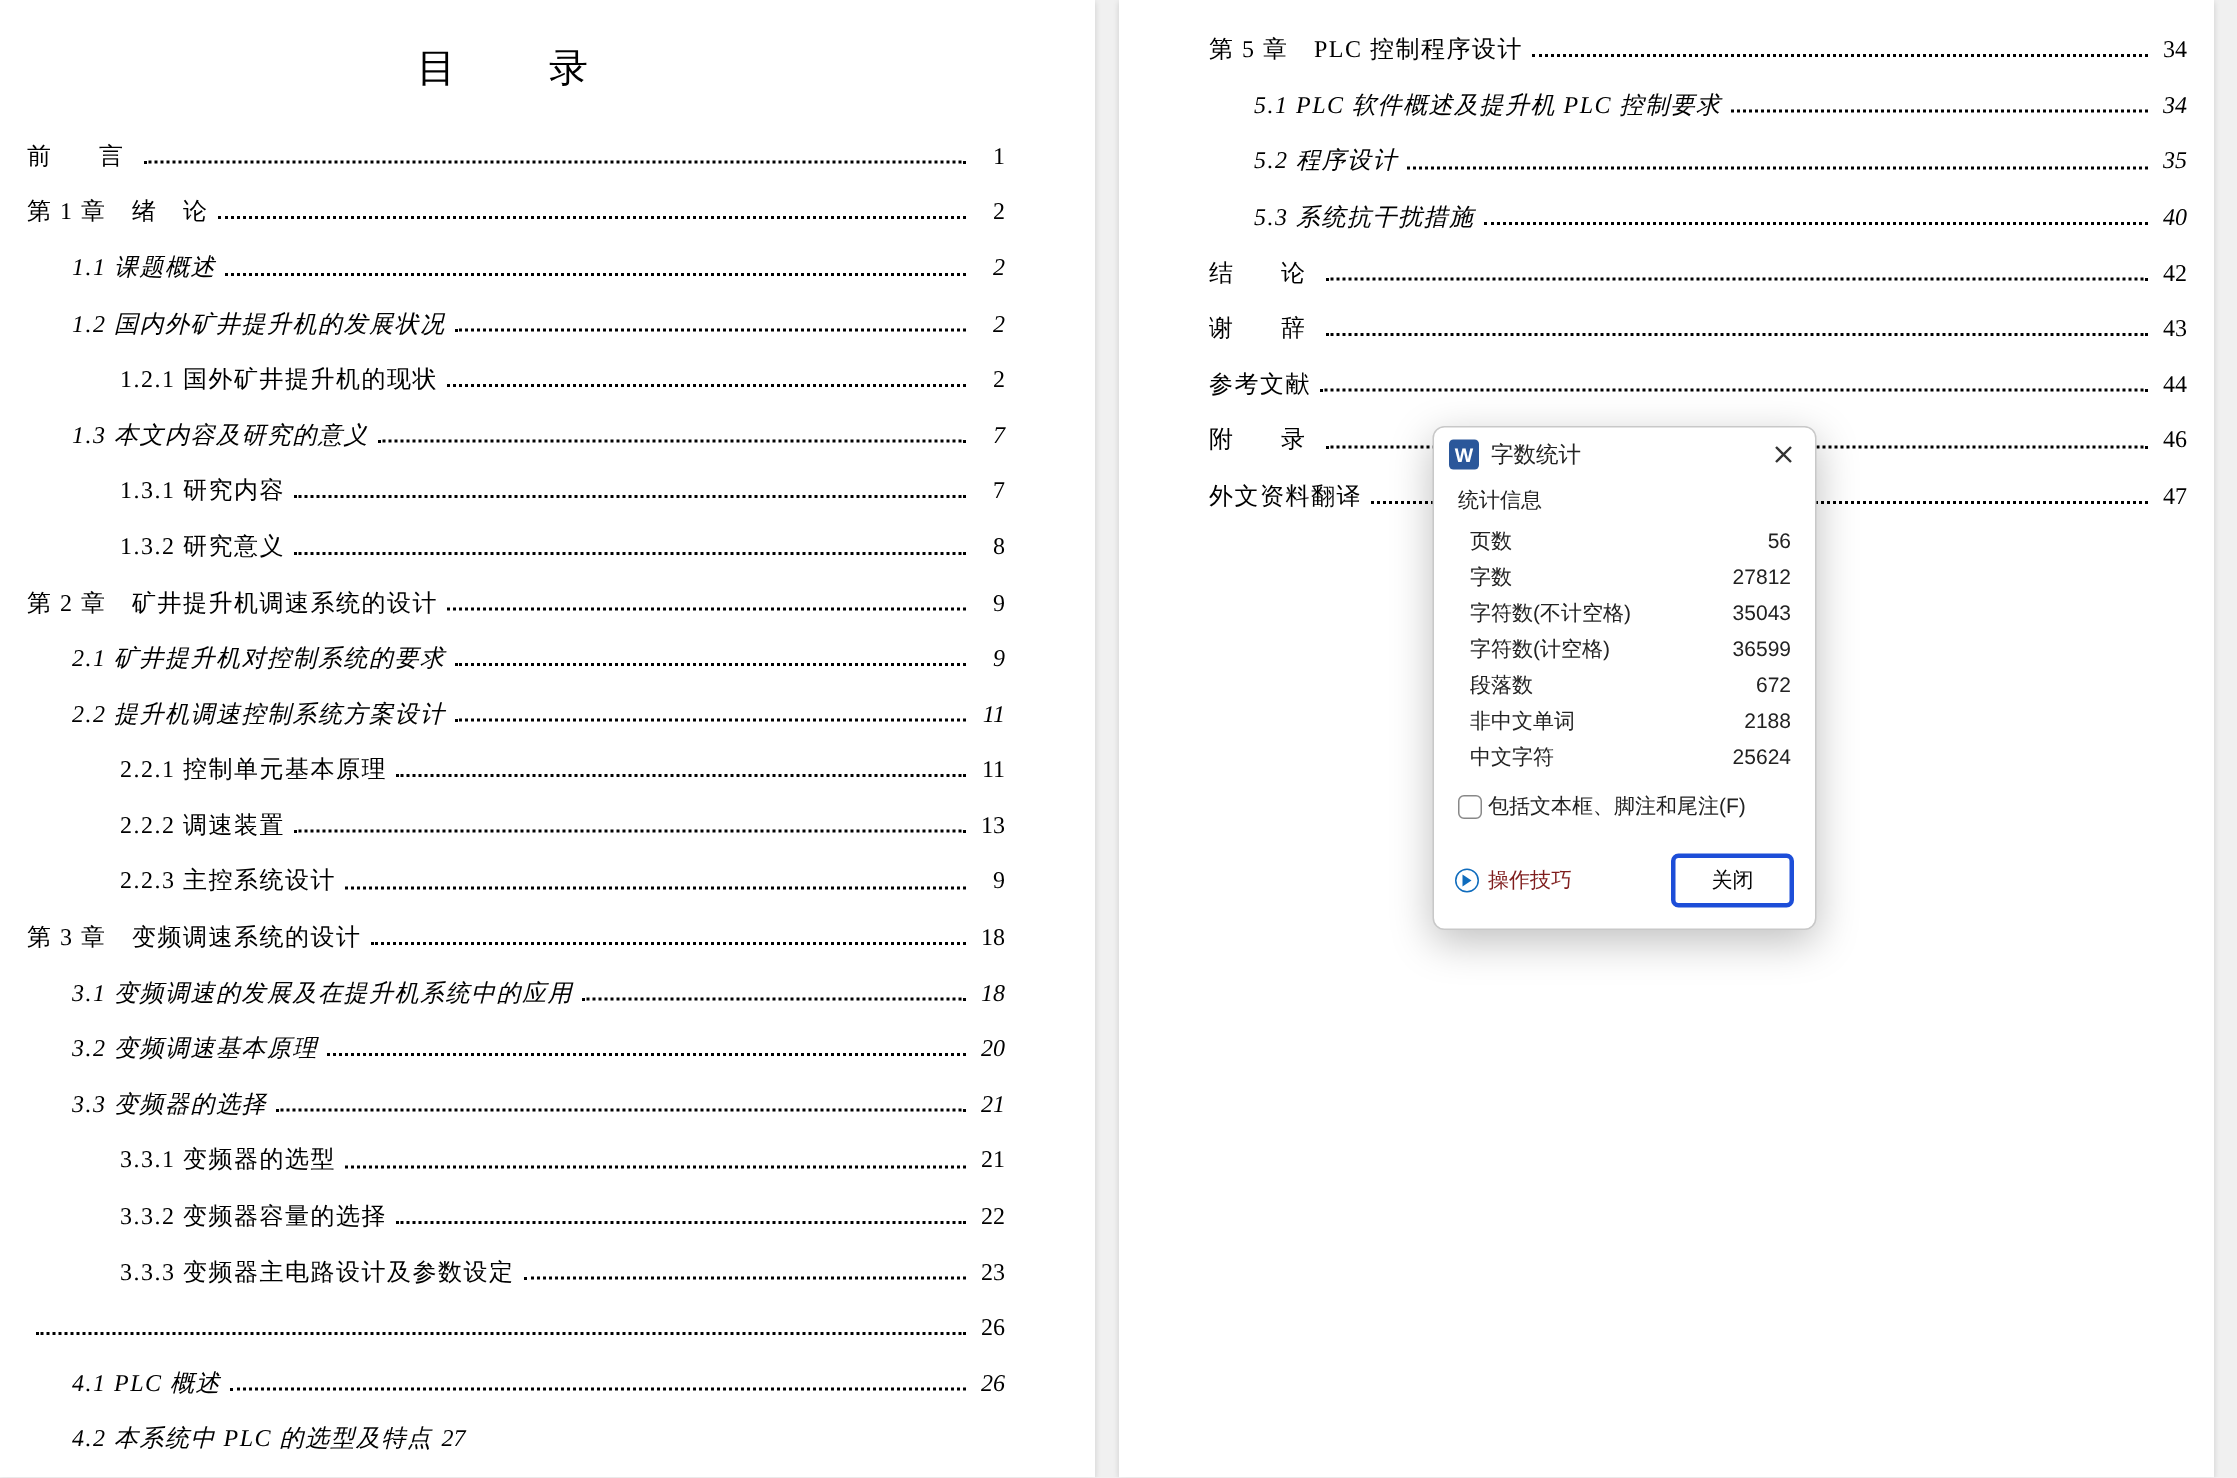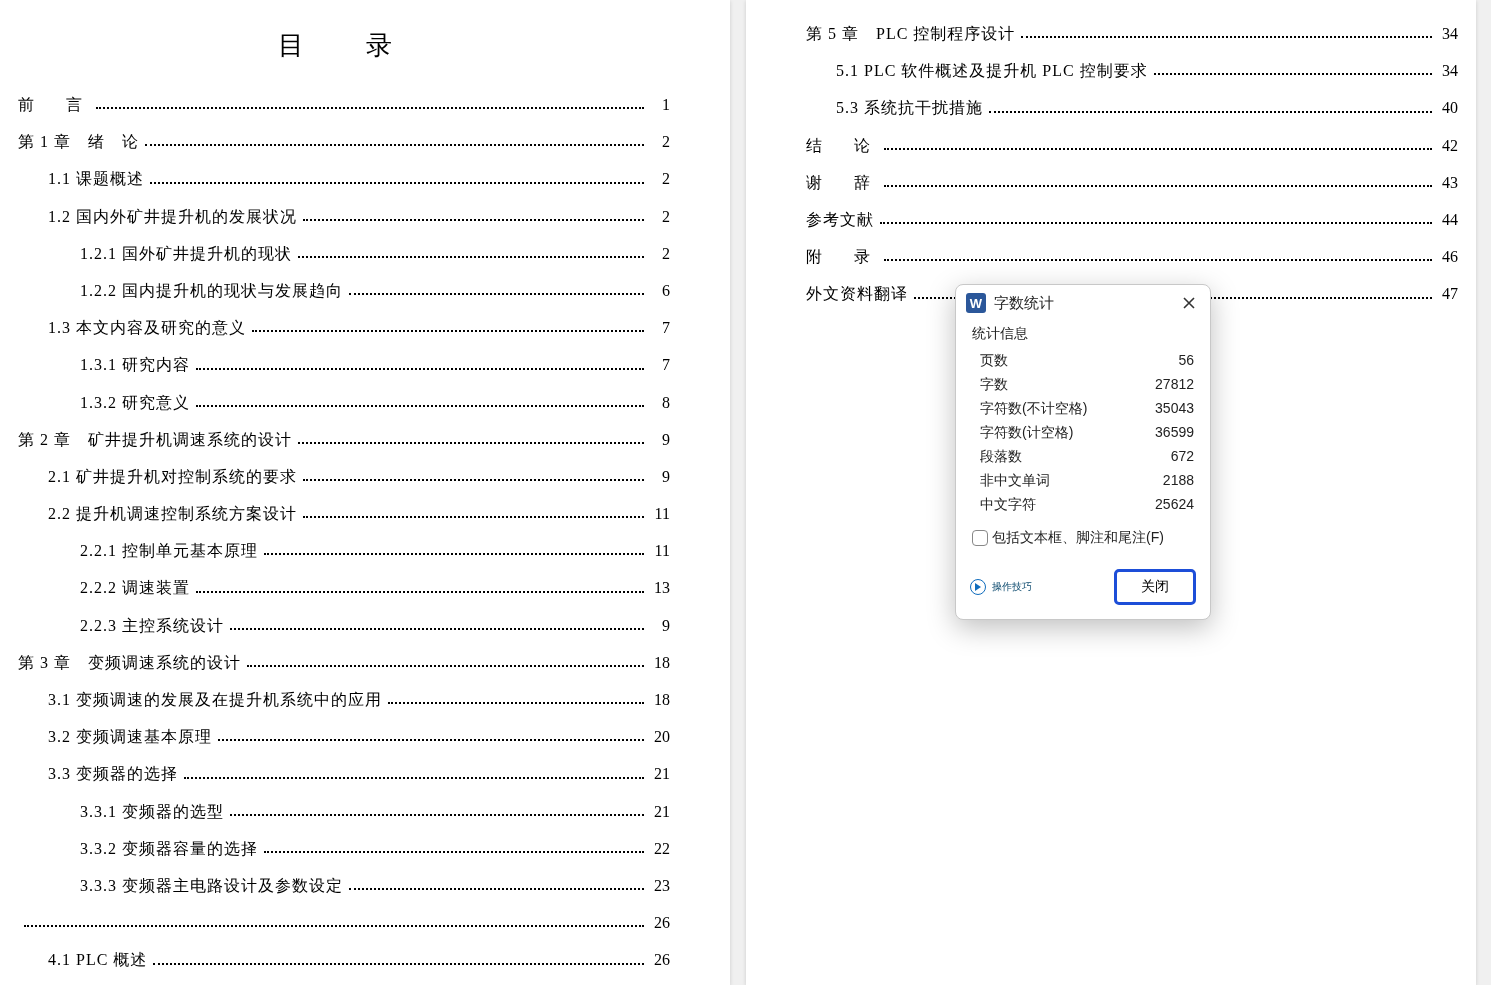--- a/index.html
+++ b/index.html
@@ -39,21 +39,21 @@
   }
   .toc-line {
     display: flex;
     align-items: flex-end;
     white-space: nowrap;
     margin-bottom: 10px;
     font-size: 16px;
     line-height: 1.7;
   }
   .toc-line.lvl1 { margin-left: 0; }
-  .toc-line.lvl2 { margin-left: 30px; }
+  .toc-line.lvl2 { margin-left: 30px; font-style: italic; }
   .toc-line.lvl3 { margin-left: 62px; }
   .toc-label { flex: 0 0 auto; letter-spacing: 1px; }
   .toc-label.spaced { letter-spacing: 8px; }
   .leader {
     flex: 1 1 auto;
     overflow: hidden;
     border-bottom: 2px dotted #000;
     margin: 0 4px 4px 6px;
     height: 1px;
     align-self: flex-end;
@@ -119,22 +119,22 @@
   .dlg-footer {
     display: flex;
     justify-content: space-between;
     align-items: center;
     padding: 10px 14px 14px 14px;
   }
   .tips {
     display: flex;
     align-items: center;
     gap: 6px;
-    color: #0c4a6e;
-    font-size: 10px;
+    color: #7f1d1d;
+    font-size: 14px;
     cursor: pointer;
   }
   .tips-icon {
     width: 16px; height: 16px;
     border: 1.8px solid #0f6cbd;
     border-radius: 50%;
     position: relative;
   }
   .tips-icon::before {
     content: "";
@@ -180,25 +180,20 @@
         <div class="toc-line lvl2">
           <span class="toc-label">1.2 国内外矿井提升机的发展状况</span>
           <span class="leader"></span>
           <span class="pg">2</span>
         </div>
         <div class="toc-line lvl3">
           <span class="toc-label">1.2.1 国外矿井提升机的现状</span>
           <span class="leader"></span>
           <span class="pg">2</span>
         </div>
-        <div class="toc-line lvl3">
-          <span class="toc-label">1.2.2 国内提升机的现状与发展趋向</span>
-          <span class="leader"></span>
-          <span class="pg">6</span>
-        </div>
         <div class="toc-line lvl2">
           <span class="toc-label">1.3 本文内容及研究的意义</span>
           <span class="leader"></span>
           <span class="pg">7</span>
         </div>
         <div class="toc-line lvl3">
           <span class="toc-label">1.3.1 研究内容</span>
           <span class="leader"></span>
           <span class="pg">7</span>
         </div>
@@ -292,20 +287,25 @@
     <div id="toc-right">
         <div class="toc-line lvl1">
           <span class="toc-label">第 5 章　PLC 控制程序设计</span>
           <span class="leader"></span>
           <span class="pg">34</span>
         </div>
         <div class="toc-line lvl2">
           <span class="toc-label">5.1 PLC 软件概述及提升机 PLC 控制要求</span>
           <span class="leader"></span>
           <span class="pg">34</span>
+        </div>
+        <div class="toc-line lvl2">
+          <span class="toc-label">5.2 程序设计</span>
+          <span class="leader"></span>
+          <span class="pg">35</span>
         </div>
         <div class="toc-line lvl2">
           <span class="toc-label">5.3 系统抗干扰措施</span>
           <span class="leader"></span>
           <span class="pg">40</span>
         </div>
         <div class="toc-line lvl1">
           <span class="toc-label spaced">结　论</span>
           <span class="leader"></span>
           <span class="pg">42</span>

